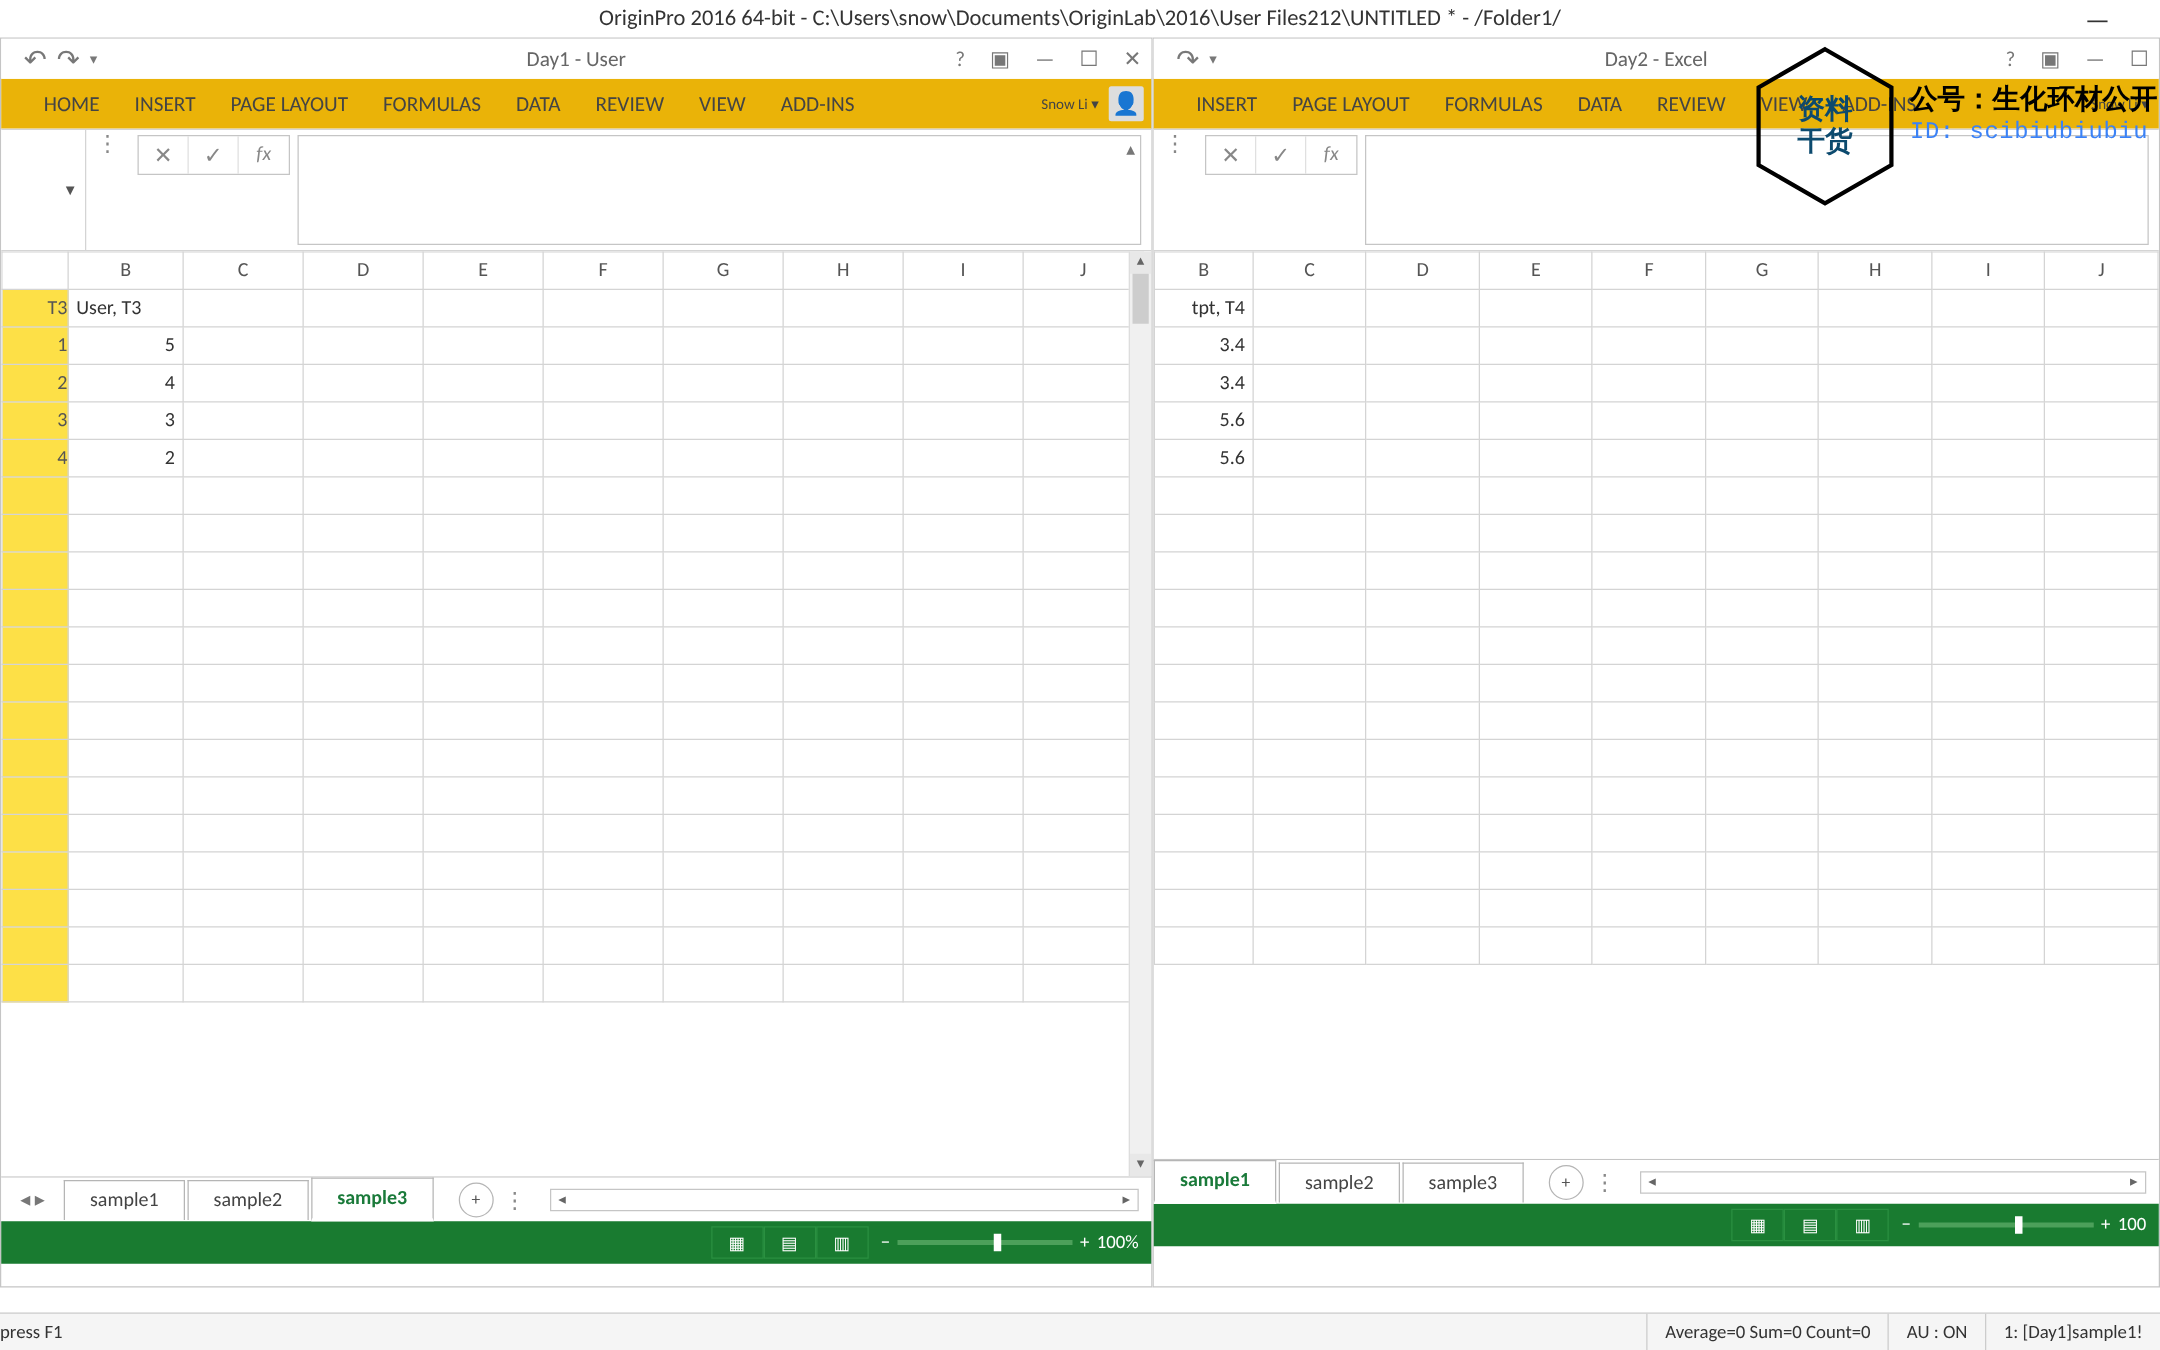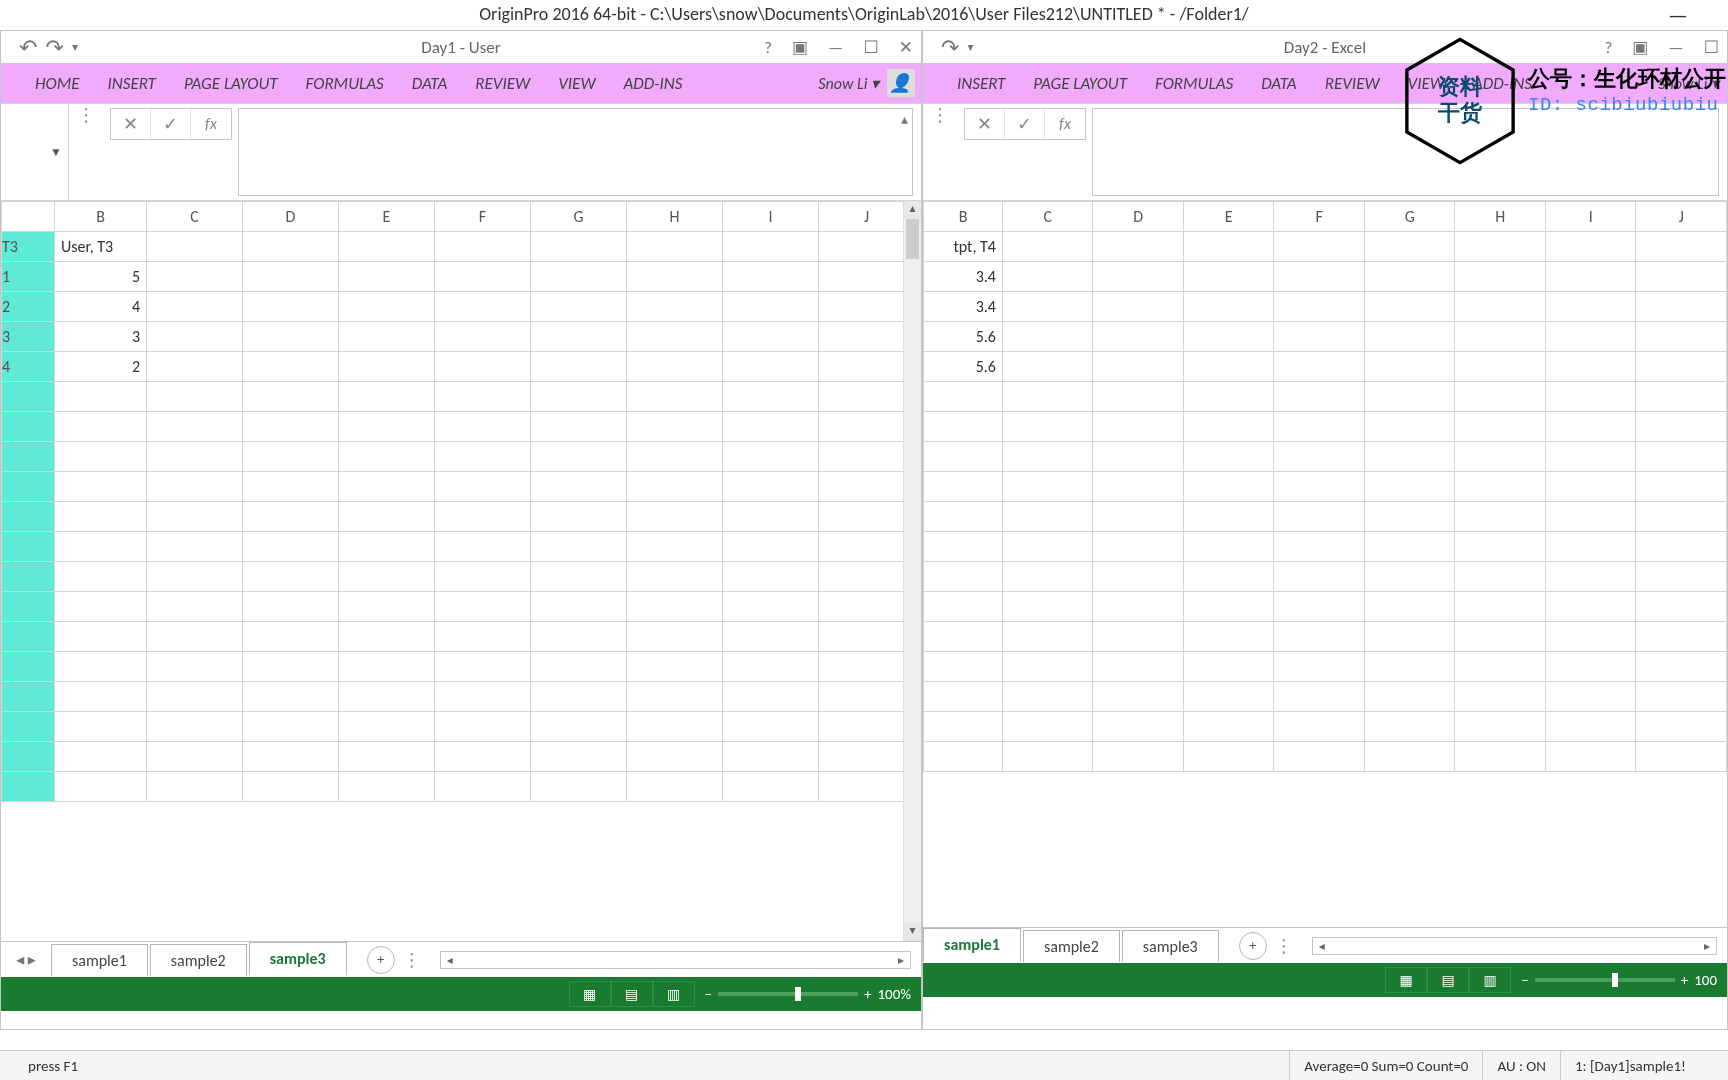--- a/index.html
+++ b/index.html
@@ -7,59 +7,59 @@
 .origin-title { position: absolute; top: 0; left: 0; right: 0; height: 48px; background: #fff; border-bottom: 1px solid #ccc; text-align: center; line-height: 24px; font-size: 18px; color: #333; padding-top: 2px; }
 .origin-title .min-btn { position: absolute; right: 40px; top: 4px; font-size: 22px; color: #333; }
 .excel-window { position: absolute; top: 30px; background: #fff; border: 1px solid #c5c5c5; }
 .excel-left { left: 0; width: 922px; height: 1000px; }
 .excel-right { left: 922px; width: 806px; height: 1000px; }
 .title-bar { height: 32px; background: #fff; display: flex; align-items: center; position: relative; }
 .qat { display: flex; gap: 8px; padding-left: 18px; align-items: center; }
 .qat .arrow { color: #787878; font-size: 22px; }
 .ex-title { position: absolute; left: 50%; transform: translateX(-50%); color: #666; font-size: 17px; }
 .win-controls { position: absolute; right: 8px; display: flex; gap: 20px; color: #777; font-size: 17px; }
-.ribbon-tabs { height: 40px; background: #f0abfc; display: flex; align-items: center; padding-left: 20px; gap: 0; font-size: 17px; color: #444; font-style: italic; }
+.ribbon-tabs { height: 40px; background: #eab308; display: flex; align-items: center; padding-left: 20px; gap: 0; font-size: 17px; color: #444; }
 .ribbon-tabs .tab { padding: 8px 14px; cursor: pointer; }
-.ribbon-tabs .user { margin-left: auto; margin-right: 8px; font-size: 16px; color: #444; }
+.ribbon-tabs .user { margin-left: auto; margin-right: 8px; font-size: 12px; color: #444; }
 .avatar { width: 28px; height: 28px; background: #ddd; border-radius: 2px; display: inline-flex; align-items: center; justify-content: center; color: #888; font-size: 18px; margin-right: 6px; }
 .formula-row { display: flex; align-items: stretch; border-top: 1px solid #d4d4d4; border-bottom: 1px solid #d4d4d4; background: #fff; }
 .namebox-wrap { display: flex; align-items: center; border-right: 1px solid #d4d4d4; width: 68px; justify-content: flex-end; padding-right: 6px; }
 .namebox-wrap .dd { color: #555; font-size: 12px; }
 .fx-controls { display: flex; align-items: center; border: 1px solid #c5c5c5; margin: 4px 6px; height: 32px; }
 .fx-controls span { width: 40px; text-align: center; font-size: 18px; color: #888; border-right: 1px solid #e0e0e0; line-height: 30px; }
 .fx-controls .fx { font-style: italic; font-size: 16px; border: none; }
 .formula-bar { flex: 1; border: 1px solid #c5c5c5; margin: 4px 8px 4px 0; height: 88px; position: relative; }
 .formula-bar .expand { position: absolute; right: 4px; top: 2px; color: #777; }
 .excel-right .formula-bar { height: 88px; }
 .grid-area { position: relative; overflow: hidden; background: #fff; }
 .grid-table { border-collapse: collapse; table-layout: fixed; }
 .grid-table th, .grid-table td { border: 1px solid #d4d4d4; height: 30px; font-size: 16px; color: #333; font-weight: normal; }
 .grid-table th.colh { background: #fff; color: #555; text-align: center; }
-.grid-table td.rowh { background: #5eead4; color: #555; text-align: left; width: 53px; }
+.grid-table td.rowh { background: #fde047; color: #555; text-align: right; width: 53px; }
 .grid-table td.cell { text-align: right; padding: 0 6px; }
 .colA { width: 30px; } .colB { width: 92px; } .colStd { width: 96px; }
 .excel-right .colB { width: 82px; }
 .scroll-v { position: absolute; right: 0; top: 0; bottom: 0; width: 18px; background: #f0f0f0; border-left: 1px solid #ddd; }
 .scroll-v .btn { height: 18px; text-align: center; font-size: 12px; color: #666; background: #e8e8e8; }
 .scroll-v .thumb { position: absolute; top: 18px; left: 2px; right: 2px; height: 40px; background: #cdcdcd; }
 .sheet-row { height: 36px; background: #fff; border-top: 1px solid #c5c5c5; display: flex; align-items: center; }
 .sheet-nav { width: 50px; text-align: center; color: #777; font-size: 16px; }
 .sheet-tab { padding: 6px 20px; border: 1px solid #b5b5b5; border-bottom: none; margin-right: 2px; font-size: 16px; color: #444; background: #fff; cursor: pointer; }
 .sheet-tab.active { font-weight: bold; border-bottom: 3px solid #fff; color: #1a7a3a; }
 .add-sheet { width: 28px; height: 28px; border: 1px solid #b5b5b5; border-radius: 50%; text-align: center; line-height: 26px; margin-left: 18px; color: #555; }
 .sheet-scroll { flex: 1; margin: 0 10px; height: 18px; border: 1px solid #c5c5c5; display: flex; align-items: center; position: relative; }
 .sheet-scroll .arr { width: 18px; text-align: center; font-size: 12px; color: #666; }
 .status-bar { height: 34px; background: #197b30; color: #fff; display: flex; align-items: center; font-size: 15px; padding: 0 10px; }
 .status-bar .spacer { flex: 1; }
 .view-btns { display: flex; gap: 0; margin-right: 10px; }
 .view-btns span { width: 42px; height: 26px; border: 1px solid #2a9040; display: flex; align-items: center; justify-content: center; font-size: 14px; }
 .zoom { display: flex; align-items: center; gap: 6px; }
 .zoom .track { width: 140px; height: 4px; background: #4ca05a; position: relative; }
 .zoom .track .thumb { position: absolute; left: 55%; top: -5px; width: 6px; height: 14px; background: #fff; }
-.origin-status { position: absolute; bottom: 0; left: 0; right: 0; height: 30px; background: #f5f5f5; border-top: 1px solid #ccc; display: flex; align-items: center; font-size: 15px; color: #333; padding: 0 28px; }
+.origin-status { position: absolute; bottom: 0; left: 0; right: 0; height: 30px; background: #f5f5f5; border-top: 1px solid #ccc; display: flex; align-items: center; font-size: 15px; color: #333; padding: 0 0; }
 .origin-status .spacer { flex: 1; }
 .origin-status .seg { padding: 0 14px; border-left: 1px solid #ccc; height: 100%; display: flex; align-items: center; }
 .watermark-hex { position: absolute; top: 36px; left: 1400px; width: 120px; height: 130px; z-index: 50; pointer-events: none; }
 .watermark-hex svg { width: 100%; height: 100%; }
 .watermark-hex .hex-text { position: absolute; top: 38px; left: 0; right: 0; text-align: center; font-size: 22px; line-height: 26px; color: #0c4a6e; font-weight: bold; }
 .watermark-text { position: absolute; top: 64px; left: 1528px; z-index: 50; font-family: Liberation Mono, monospace; pointer-events: none; }
 .watermark-text .line1 { font-size: 22px; font-weight: bold; color: #000; }
 .watermark-text .line2 { font-size: 19px; color: #3b82f6; letter-spacing: 0.5px; }
 .dots { padding: 0 8px; color: #888; font-size: 18px; letter-spacing: 1px; }
 </style>

